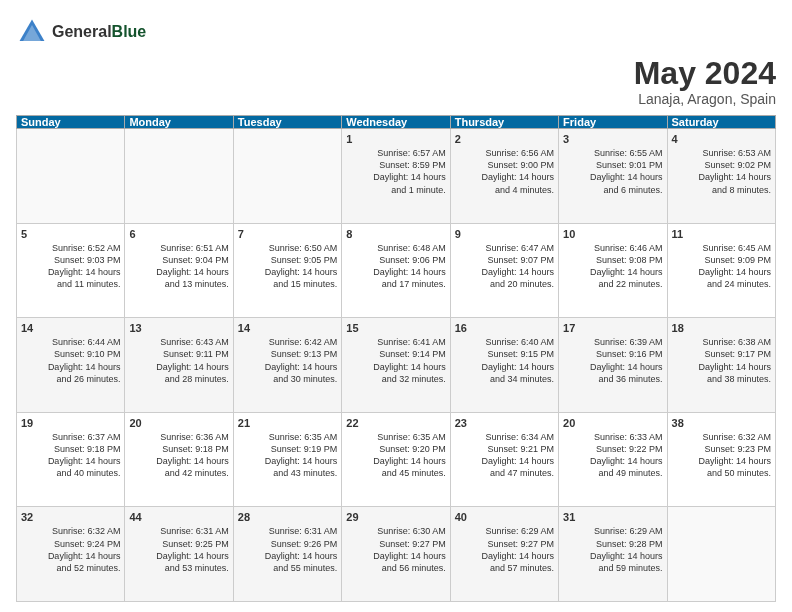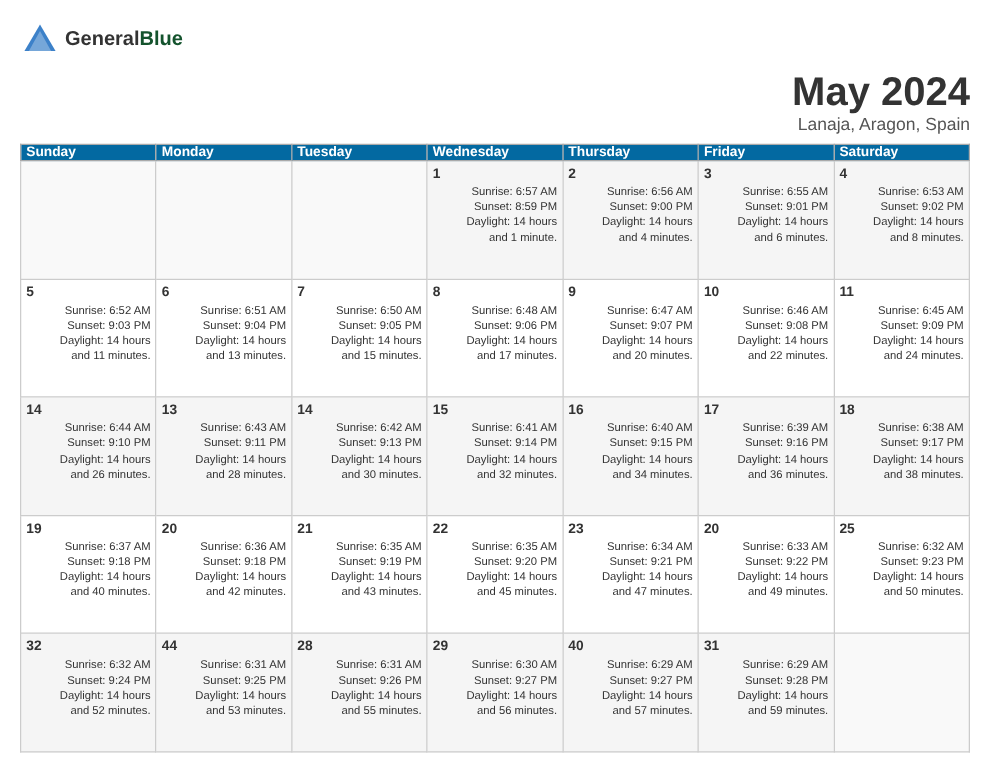--- a/index.html
+++ b/index.html
@@ -242,21 +242,21 @@
           </td>
           <td>
             <span class="day-num">23</span>
             <div class="cell-text">Sunrise: 6:34 AM<br>Sunset: 9:21 PM<br>Daylight: 14 hours<br>and 47 minutes.</div>
           </td>
           <td>
             <span class="day-num">20</span>
             <div class="cell-text">Sunrise: 6:33 AM<br>Sunset: 9:22 PM<br>Daylight: 14 hours<br>and 49 minutes.</div>
           </td>
           <td>
-            <span class="day-num">25</span>
+            <span class="day-num">38</span>
             <div class="cell-text">Sunrise: 6:32 AM<br>Sunset: 9:23 PM<br>Daylight: 14 hours<br>and 50 minutes.</div>
           </td>
         </tr>
         <tr>
           <td>
             <span class="day-num">32</span>
             <div class="cell-text">Sunrise: 6:32 AM<br>Sunset: 9:24 PM<br>Daylight: 14 hours<br>and 52 minutes.</div>
           </td>
           <td>
             <span class="day-num">44</span>

